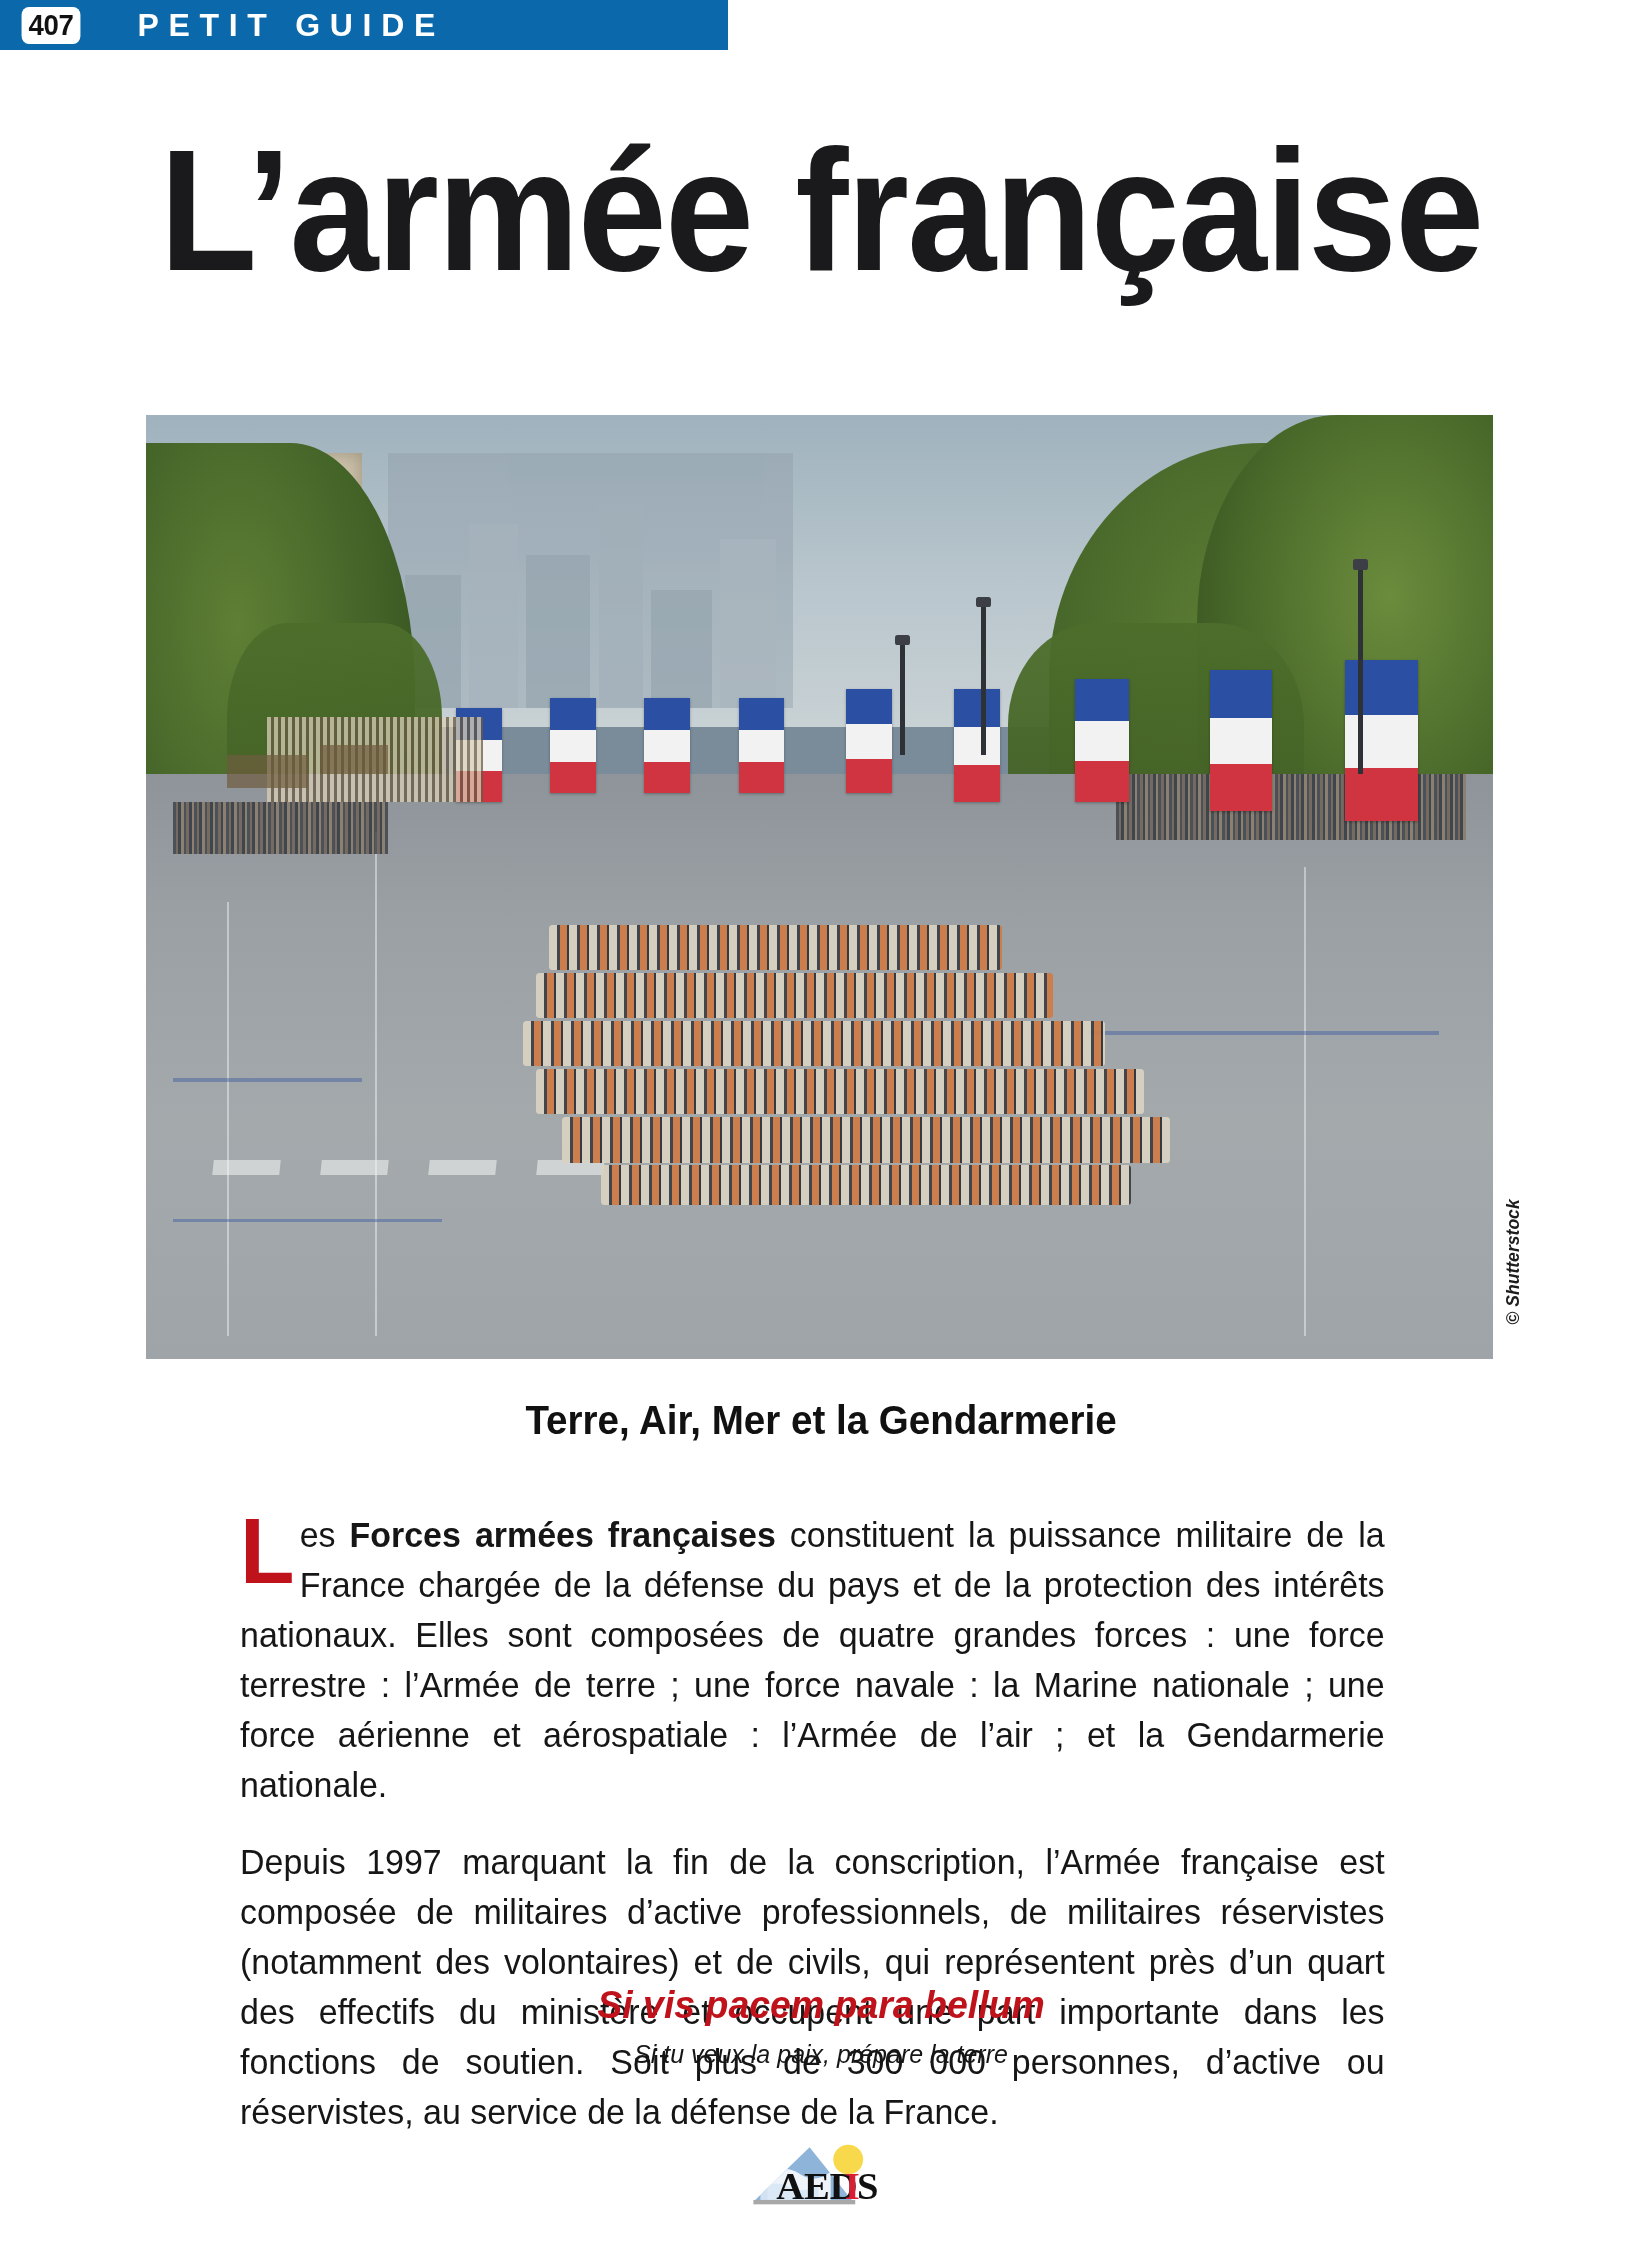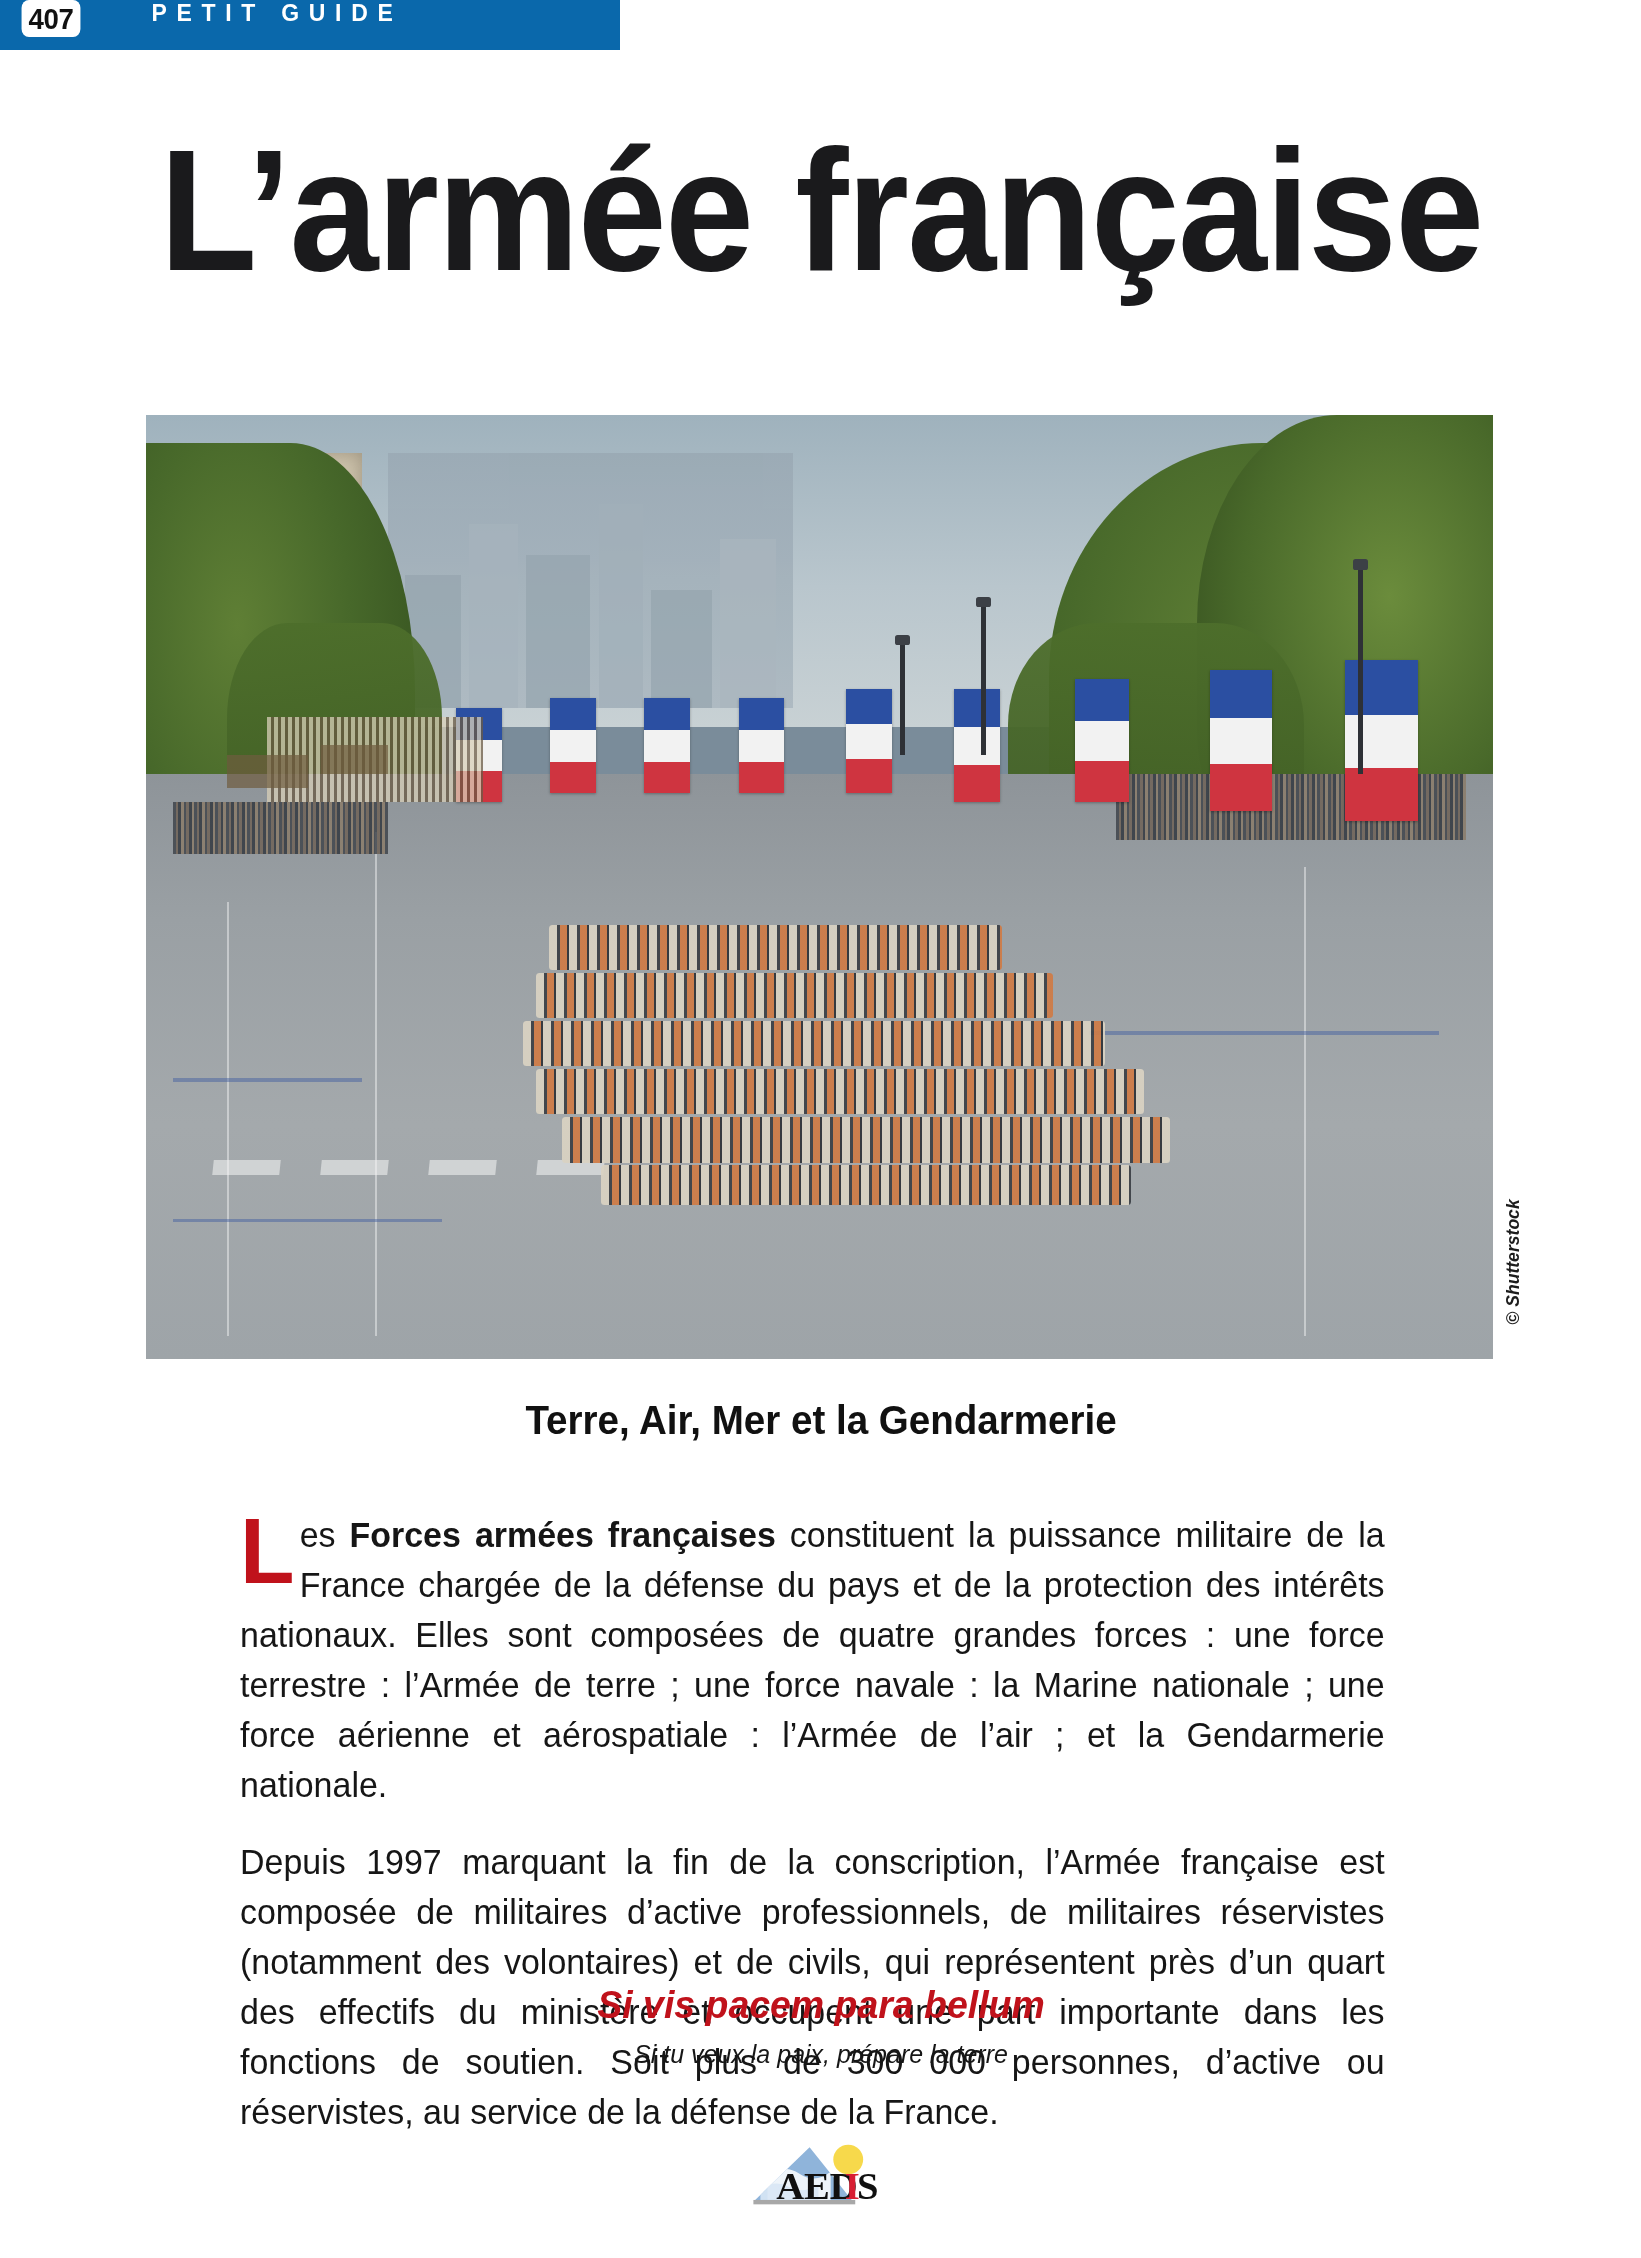--- a/index.html
+++ b/index.html
@@ -13,47 +13,48 @@
     position: relative;
     font-family: "Liberation Sans", sans-serif;
     overflow: hidden;
   }
 
   
   .header-bar {
     position: absolute;
     left: 0;
     top: 0;
-    width: 620px;
+    width: 728px;
     height: 50px;
     background: #0a68ab;
     display: flex;
+    align-items: center;
   }
   .page-badge {
     width: 64px;
     height: 37px;
     margin-left: 19.4px;
     background: #ffffff;
     border-radius: 8px;
     display: flex;
     align-items: center;
     justify-content: center;
     color: #111111;
     font-family: "Liberation Sans Narrow", "Liberation Sans", sans-serif;
     font-weight: bold;
     font-size: 30px;
     letter-spacing: -0.4px;
     transform: scaleX(0.92);
   }
   .header-label {
-    margin-left: 68px;
+    margin-left: 54px;
     color: #ffffff;
     font-family: "Liberation Sans", sans-serif;
     font-weight: bold;
-    font-size: 23px;
+    font-size: 32px;
     letter-spacing: 9.7px;
   }
 
   
   .page-title {
     position: absolute;
     left: 0;
     right: 0;
     top: 124px;
     text-align: center;

